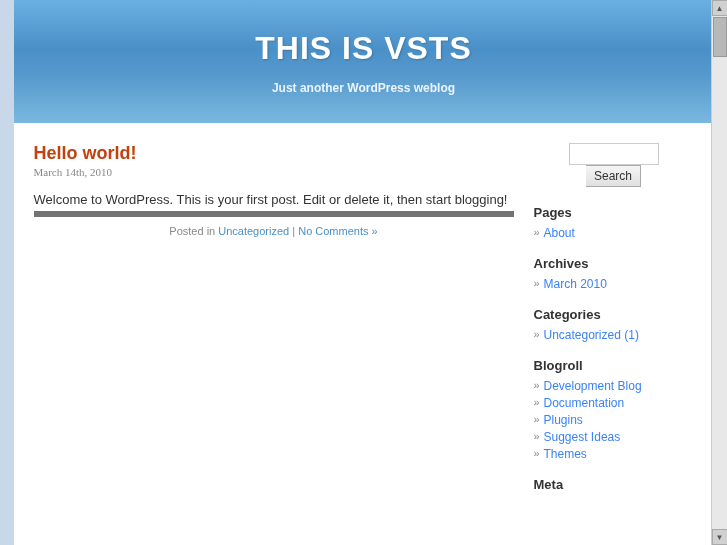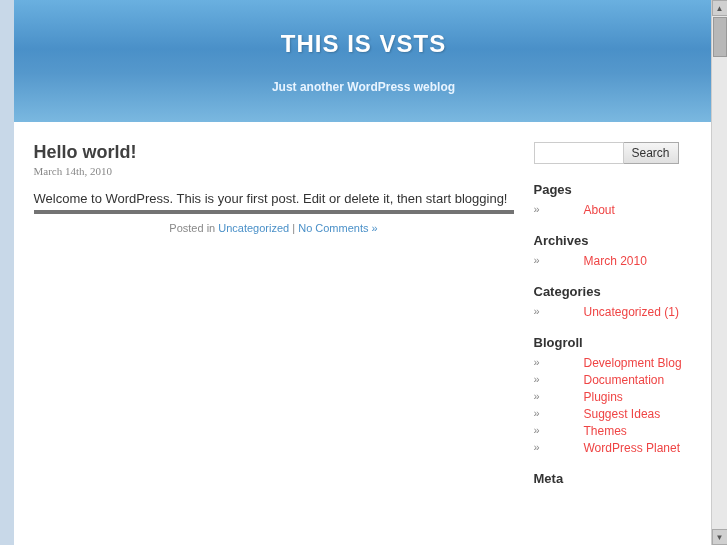--- a/index.html
+++ b/index.html
@@ -18,26 +18,26 @@
       min-height: 545px;
     }
     
     .site-header {
       background: linear-gradient(to bottom, #6ab0e0 0%, #4a90c8 40%, #5598cc 60%, #7ab8e0 100%);
       padding: 30px 20px 28px;
       text-align: center;
     }
     .site-title {
       font-family: Arial, Helvetica, sans-serif;
-      font-size: 24px;
+      font-size: 32px;
       font-weight: bold;
       color: #fff;
       text-shadow: 1px 1px 2px rgba(0,0,0,0.2);
       letter-spacing: 1px;
-      margin-bottom: 22px;
+      margin-bottom: 14px;
     }
     .site-tagline {
       font-family: Arial, Helvetica, sans-serif;
       font-size: 12px;
       color: #e8f4ff;
       font-weight: bold;
     }
     
     .content-area {
       display: flex;
@@ -47,58 +47,59 @@
     }
     
     .main-content {
       flex: 1;
       min-width: 0;
     }
     .post-title {
       font-family: Arial, Helvetica, sans-serif;
       font-size: 18px;
       font-weight: bold;
-      color: #404040;
+      color: #c2410c;
       margin-bottom: 2px;
     }
     .post-date {
       font-family: Liberation Serif, serif;
       font-size: 11px;
       color: #888;
       margin-bottom: 12px;
     }
     .post-content {
       font-family: Arial, Helvetica, sans-serif;
       font-size: 13px;
       color: #333;
       line-height: 1.6;
     }
     .post-footer {
       font-family: Arial, Helvetica, sans-serif;
       font-size: 11px;
       color: #888;
       text-align: center;
-      border-top: 4px solid #737373;
+      border-top: 6px solid #737373;
       padding-top: 8px;
     }
     .post-footer a {
       color: #4a90c8;
       text-decoration: none;
     }
     
     .sidebar {
       width: 160px;
       flex-shrink: 0;
       font-family: Arial, Helvetica, sans-serif;
       font-size: 12px;
     }
     .search-widget {
       display: flex;
       margin-bottom: 18px;
       align-items: center;
+      flex-direction: column;
     }
     .search-input {
       width: 90px;
       height: 22px;
       border: 1px solid #ccc;
       padding: 2px 4px;
       font-size: 12px;
       outline: none;
     }
     .search-button {
@@ -131,23 +132,22 @@
       font-size: 12px;
     }
     .sidebar-list li::before {
       content: '»';
       position: absolute;
       left: 0;
       color: #888;
       font-size: 11px;
     }
     .sidebar-list li a {
-      color: #ef4444;
+      color: #3b82f6;
       text-decoration: none;
-      margin-left: 40px;
     }
     
     .scrollbar-area {
       position: fixed;
       right: 0;
       top: 0;
       width: 16px;
       height: 545px;
       background: #e8e8e8;
       border-left: 1px solid #ccc;
@@ -240,21 +240,20 @@
       </div>
 
       <div class="sidebar-section">
         <div class="sidebar-heading">Blogroll</div>
         <ul class="sidebar-list">
           <li><a href="#">Development Blog</a></li>
           <li><a href="#">Documentation</a></li>
           <li><a href="#">Plugins</a></li>
           <li><a href="#">Suggest Ideas</a></li>
           <li><a href="#">Themes</a></li>
-          <li><a href="#">WordPress Planet</a></li>
         </ul>
       </div>
 
       <div class="sidebar-section">
         <div class="sidebar-heading">Meta</div>
         <ul class="sidebar-list">
         </ul>
       </div>
     </div>
   </div>

